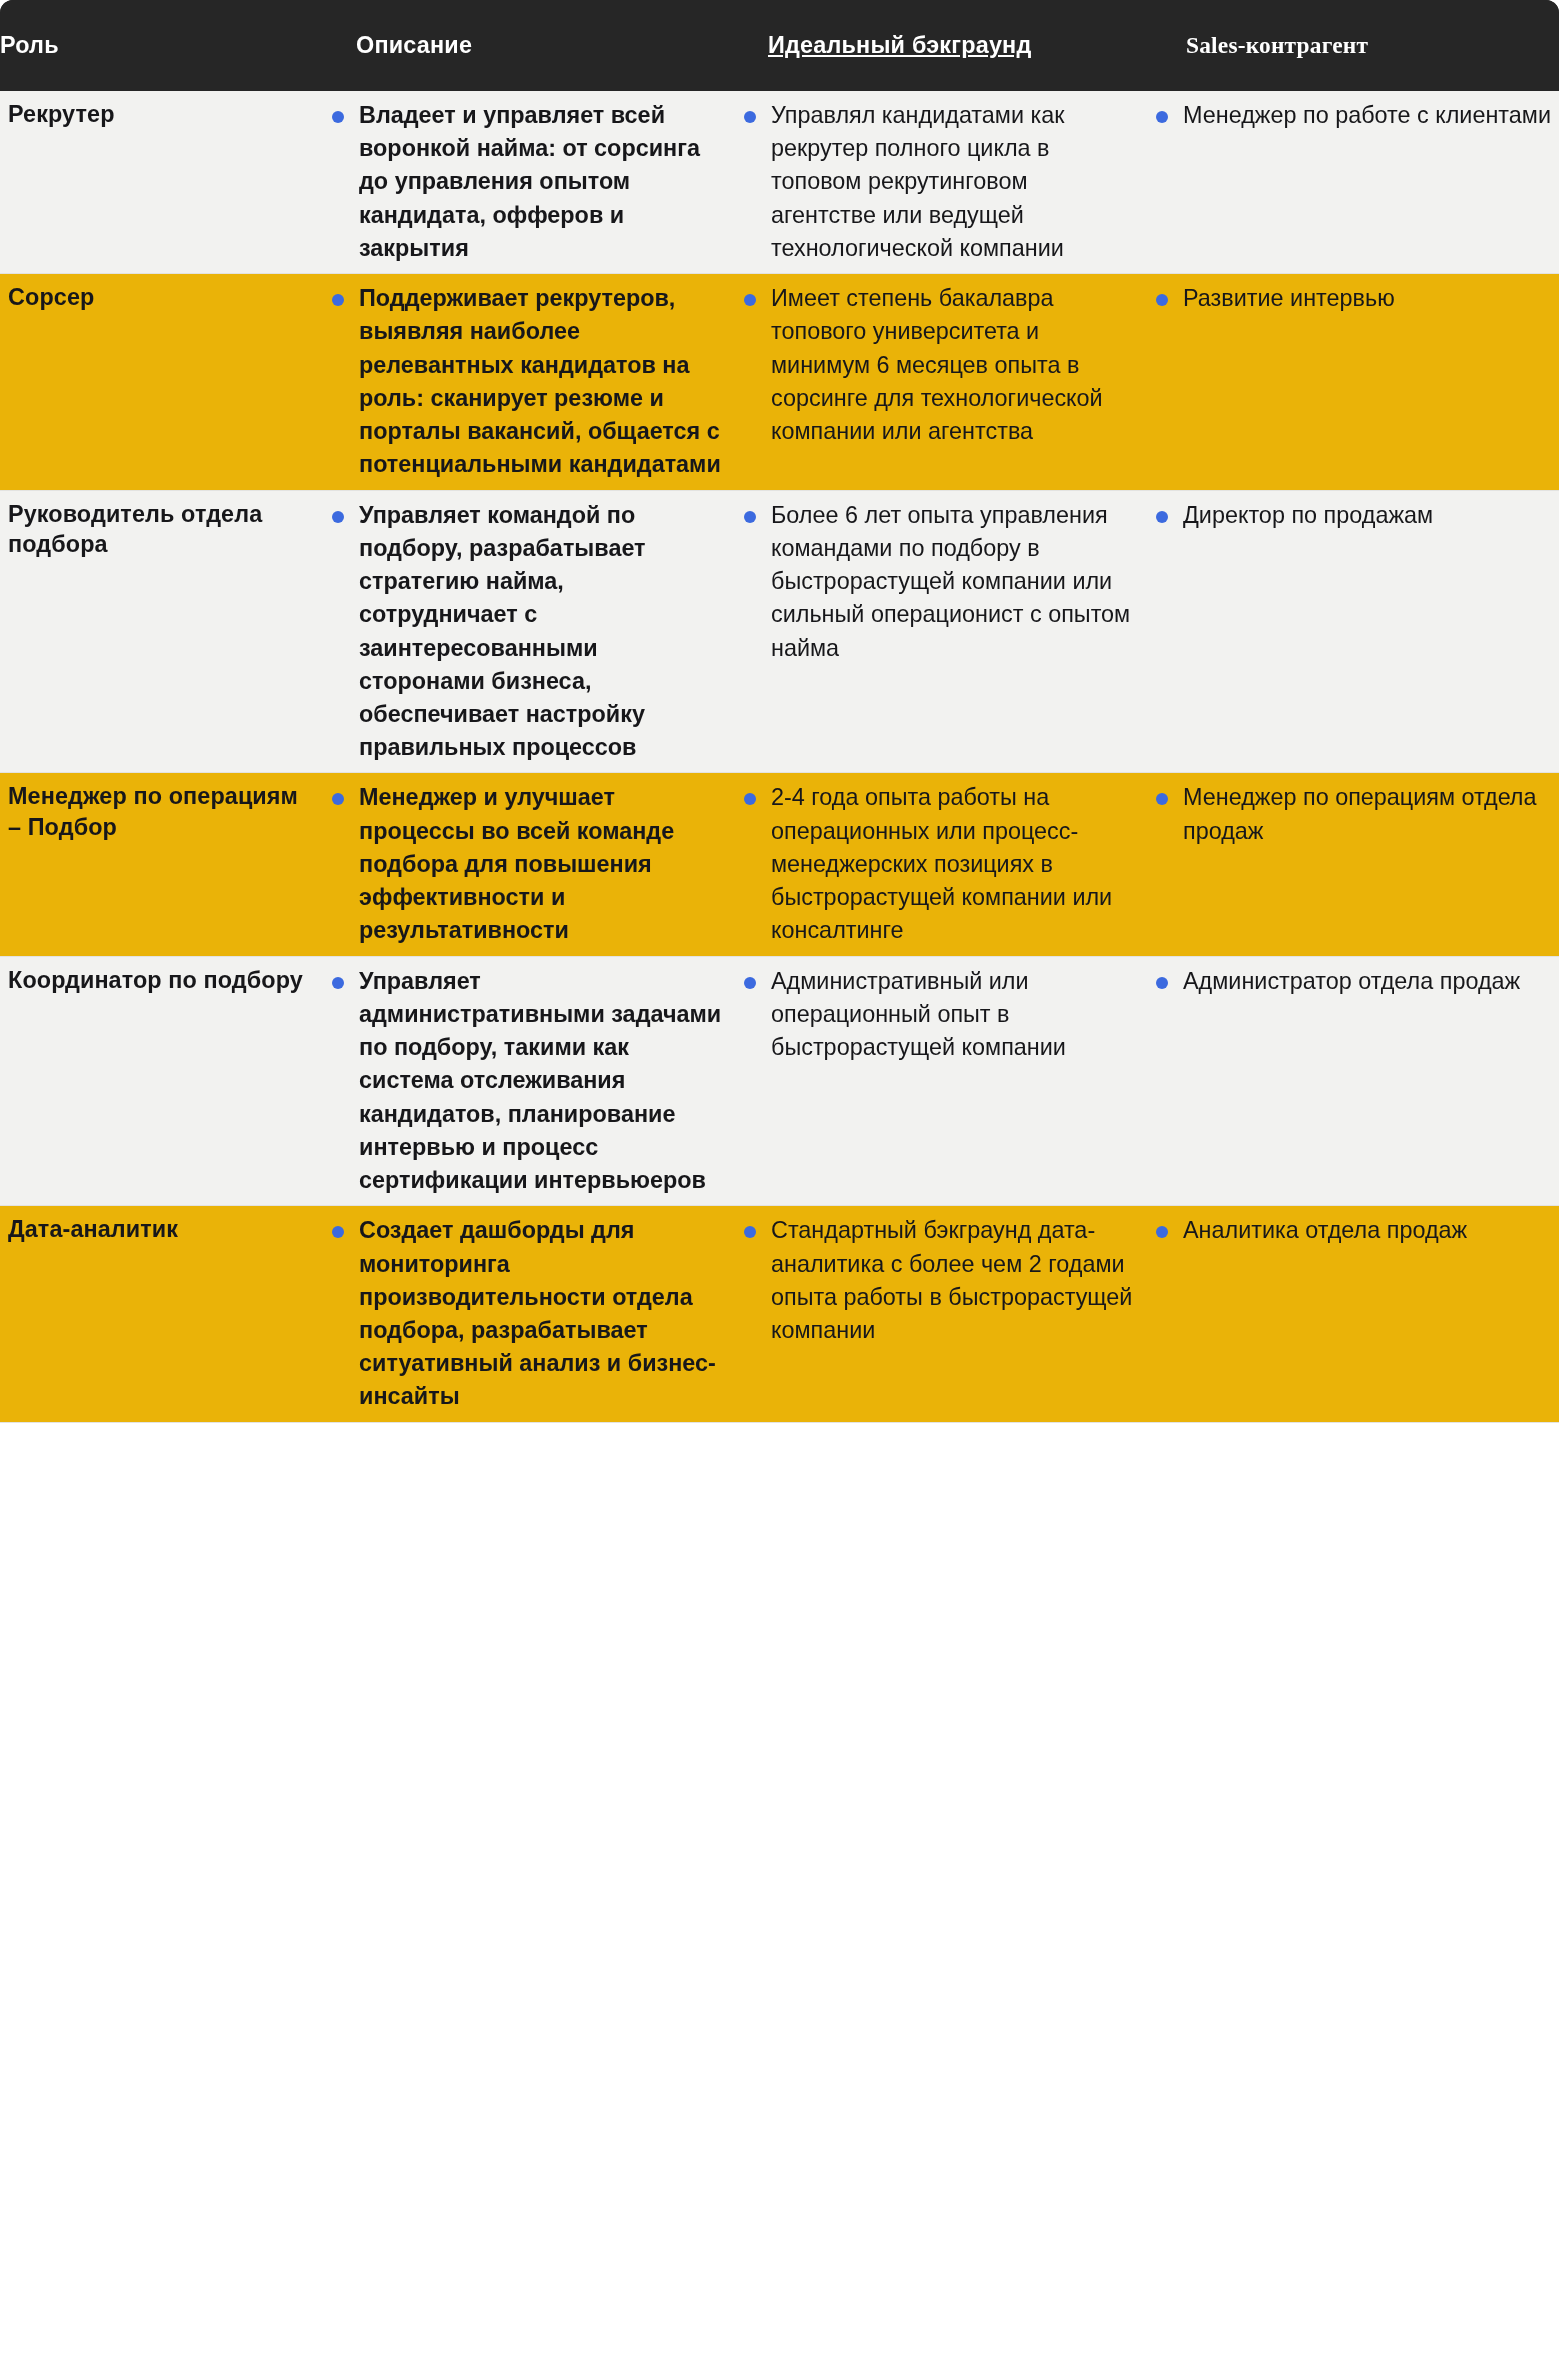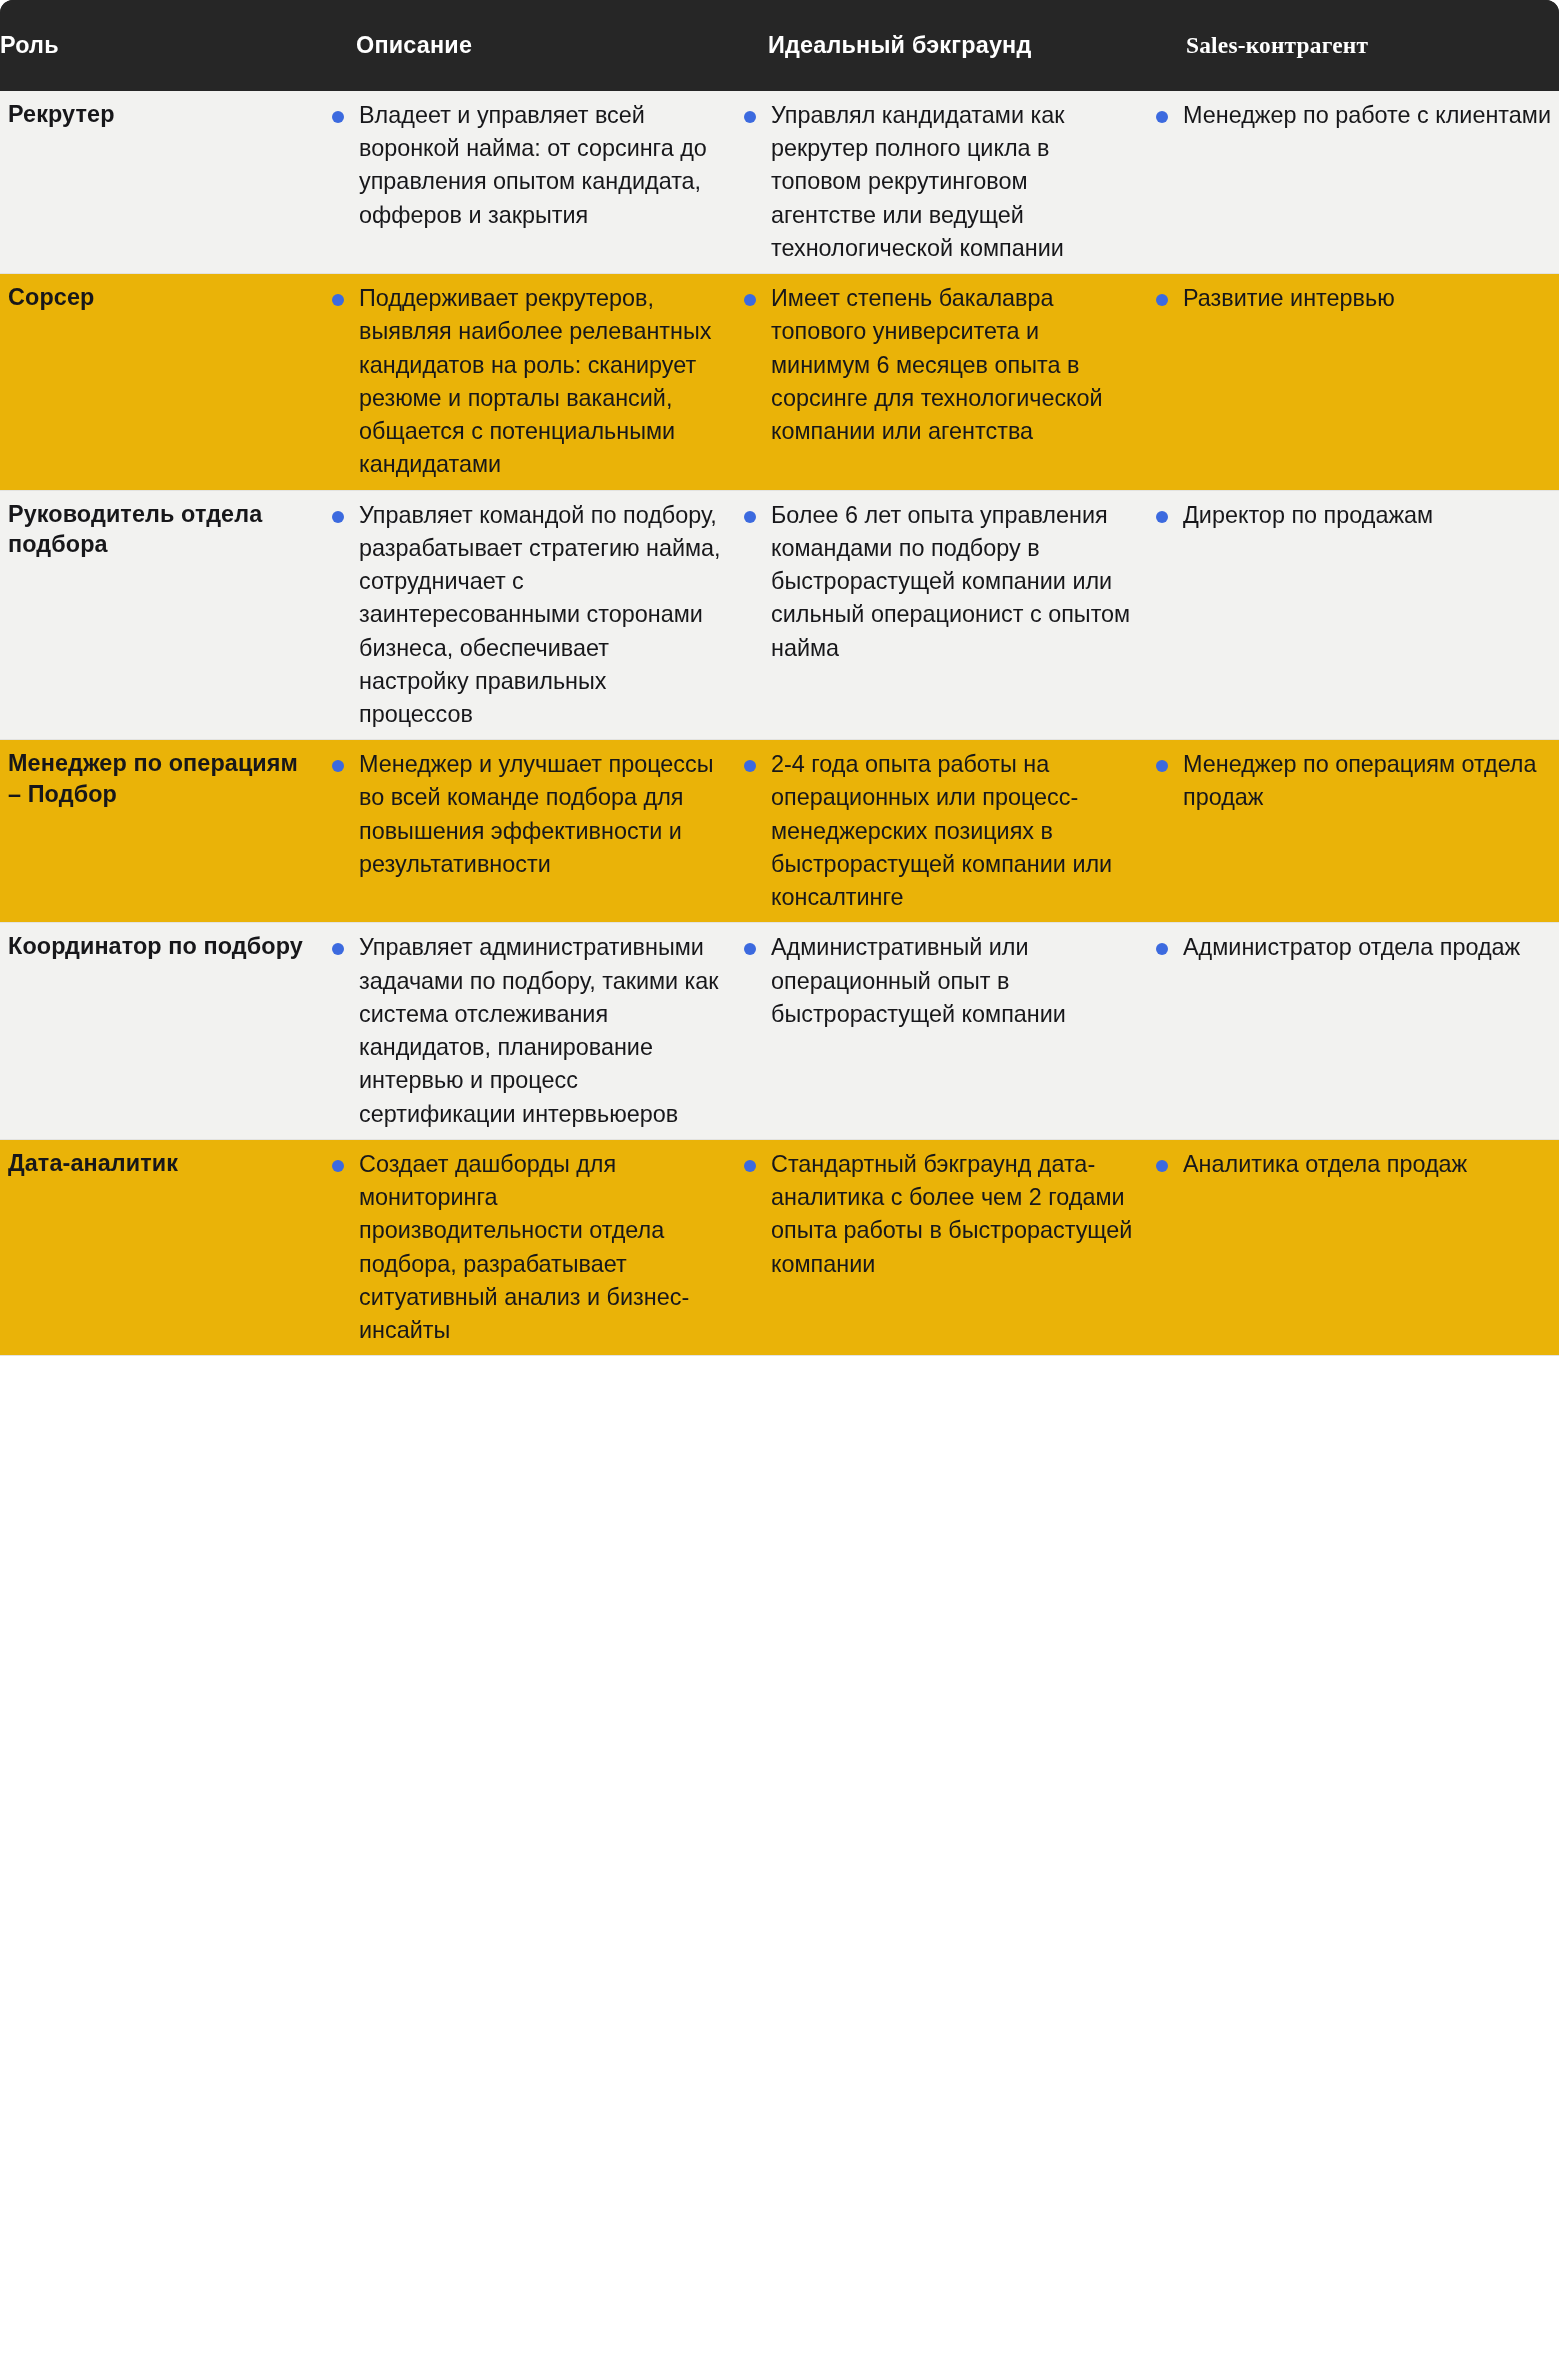--- a/index.html
+++ b/index.html
@@ -48,21 +48,21 @@
     display: block;
     padding-left: 0;
   }
   th.col-role   { width: 319px; }
   th.col-desc   { width: 412px; }
   th.col-back   { width: 412px; }
   th.col-sales  { width: 416px; }
 
   th.col-role   .th-inner { }
   th.col-desc   .th-inner { padding-left: 37px; }
-  th.col-back   .th-inner { padding-left: 37px; }
+  th.col-back   .th-inner { padding-left: 37px; text-decoration: underline; }
   th.col-sales  .th-inner { padding-left: 43px; }
 
   
   thead th:first-child { border-top-left-radius: 13px; }
   thead th:last-child  { border-top-right-radius: 13px; font-family: Liberation Serif, serif; }
 
   
   tbody tr.data-row td {
     vertical-align: top;
     padding: 8px;
@@ -70,21 +70,21 @@
   }
   tbody tr.row-alt  td { background: #f2f2f0; }
   tbody tr.row-base td { background: #eab308; }
 
   td.cell-role {
     padding: 36px 15px 56px 45px;
   }
   td.cell-list {
     padding: 34px 7.5px 52px 0px;
   }
-  td.cell-desc  { padding-left: 28px; }
+  td.cell-desc  { padding-left: 28px; font-weight: bold; }
   td.cell-back  { padding-left: 28px; }
   td.cell-sales { padding-left: 34px; }
 
   .role-title {
     font-size: 23.4px;
     font-weight: bold;
     color: #17171a;
     line-height: 1.30;
     letter-spacing: 0.1px;
   }

